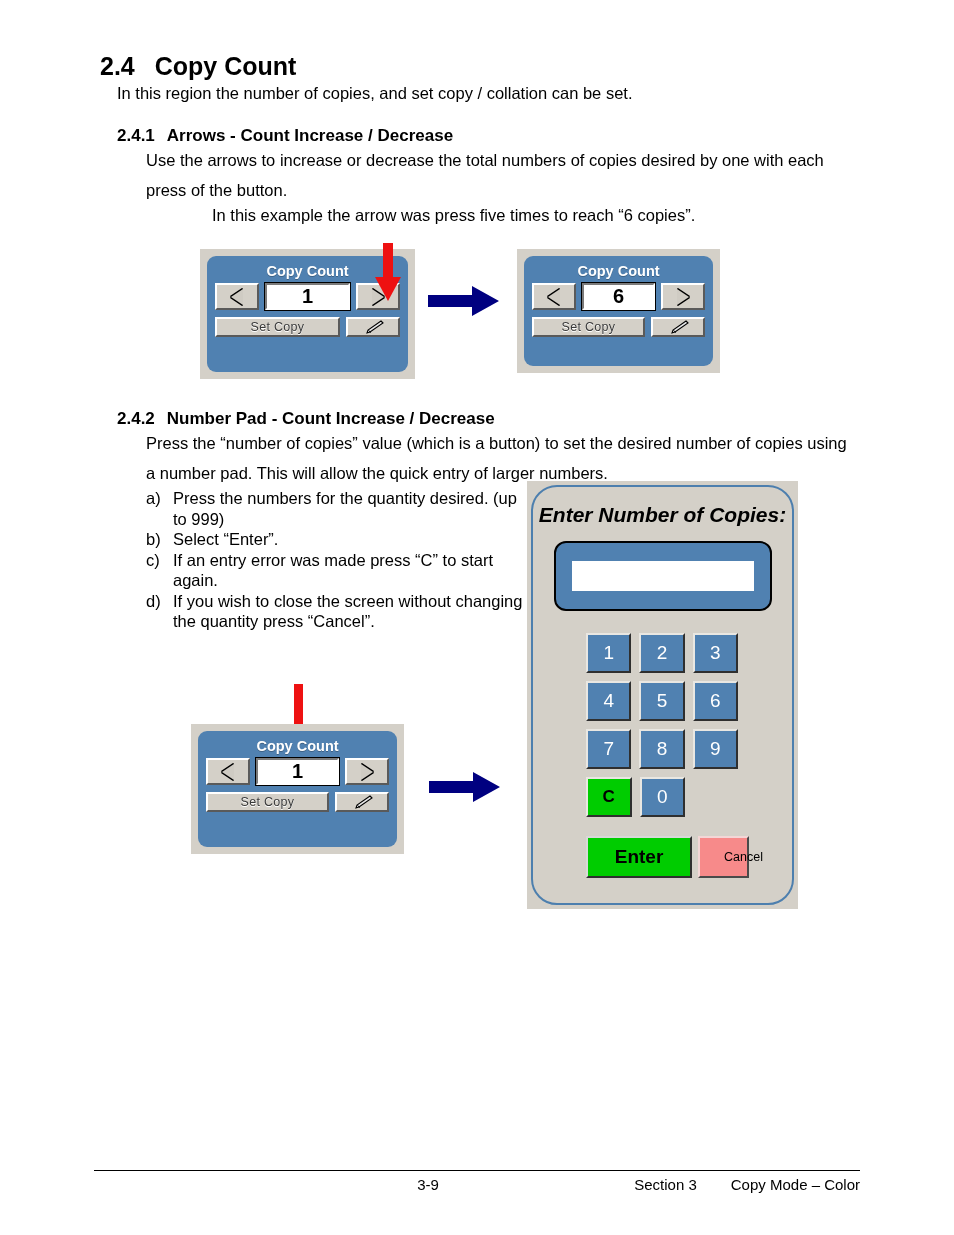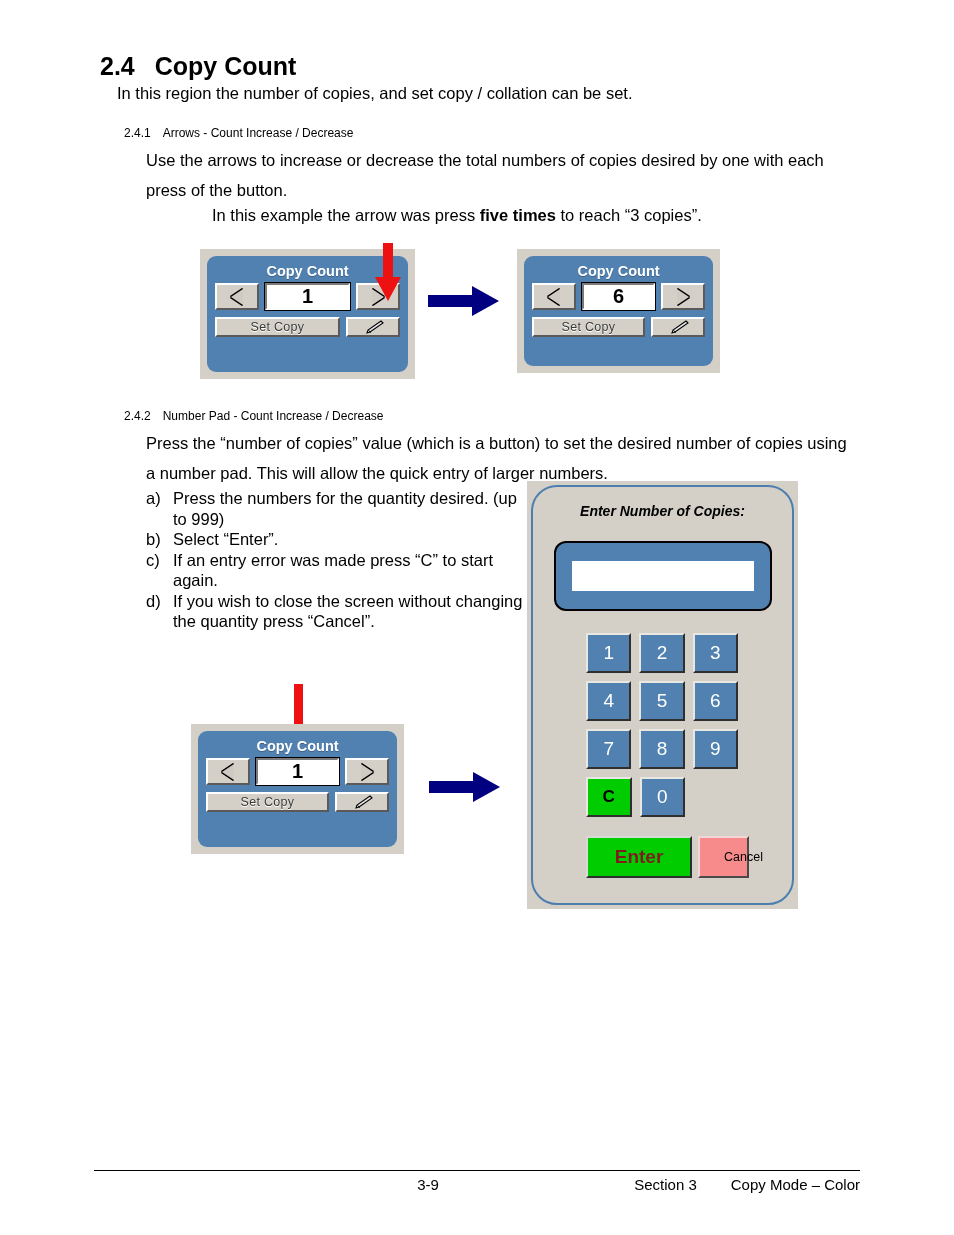--- a/index.html
+++ b/index.html
@@ -35,45 +35,44 @@
 
   .intro {
     position: absolute;
     left: 117px; top: 84px;
     font-size: 16.5px;
     white-space: nowrap;
   }
 
   .h3 {
     position: absolute;
-    font-size: 12px;
-    font-weight: normal;
+    font-size: 17px;
+    font-weight: bold;
     white-space: nowrap;
-    margin-left: 7px;
   }
   .h3 .num { margin-right: 12px; }
 
   .h3-241 { left: 117px; top: 126px; }
   .h3-242 { left: 117px; top: 409px; }
 
   .para {
     position: absolute;
     font-size: 16.5px;
     line-height: 30px;
   }
   .para-241 { left: 146px; top: 145px; width: 700px; }
   .para-242 { left: 146px; top: 428px; width: 710px; }
 
   .example-line {
     position: absolute;
     left: 212px; top: 206px;
     font-size: 16.5px;
     white-space: nowrap;
   }
-  .example-line b { font-weight: bold; }
+  .example-line b { font-weight: normal; }
 
   
   .list {
     position: absolute;
     left: 146px; top: 488px;
     width: 380px;
     font-size: 16.5px;
     line-height: 20.5px;
   }
   .list-item {
@@ -198,21 +197,21 @@
     border: 2px solid #4d7fae;
     border-radius: 26px;
     box-sizing: border-box;
   }
   .np-title {
     position: absolute;
     left: 0; right: 0; top: 22px;
     text-align: center;
     font-style: italic;
     font-weight: bold;
-    font-size: 14px;
+    font-size: 21px;
     color: #000;
   }
   .np-display {
     position: absolute;
     left: 27px; top: 60px;
     width: 218px; height: 70px;
     background: #5081b1;
     border: 2px solid #000;
     border-radius: 12px;
     box-sizing: border-box;
@@ -260,21 +259,21 @@
   }
   .np-actions {
     position: absolute;
     left: 59px; top: 355px;
     display: flex;
     gap: 6px;
   }
   .btn-enter {
     width: 106px; height: 42px;
     background: #00cc00;
-    color: #7f1d1d;
+    color: #000000;
     font-weight: bold;
     font-size: 19px;
     display: flex; align-items: center; justify-content: center;
     border-top: 2px solid #d8d8d8;
     border-left: 2px solid #d8d8d8;
     border-right: 2px solid #2f2f2f;
     border-bottom: 2px solid #2f2f2f;
     box-sizing: border-box;
   }
   .btn-cancel {
@@ -323,21 +322,21 @@
   </div>
 
   <div class="intro">In this region the number of copies, and set copy / collation can be set.</div>
 
   <div class="h3 h3-241">
     <span class="num">2.4.1</span><span>Arrows -  Count Increase / Decrease</span>
   </div>
   <div class="para para-241">Use the arrows to increase or decrease the total numbers of copies desired by one with each press of the button.</div>
 
   <div class="example-line">
-    <span>In this example the arrow was press </span><b>five times</b><span> to reach “3 copies”.</span>
+    <span>In this example the arrow was press </span><b>five times</b><span> to reach “6 copies”.</span>
   </div>
 
   <div class="ccwidget" id="widget-1">
     <div class="inner">
       <div class="cc-title">Copy Count</div>
       <div class="cc-row1">
         <div class="btn3d arrow-btn">
           <span class="tri tri-left"></span>
         </div>
         <div class="val-field">1</div>

